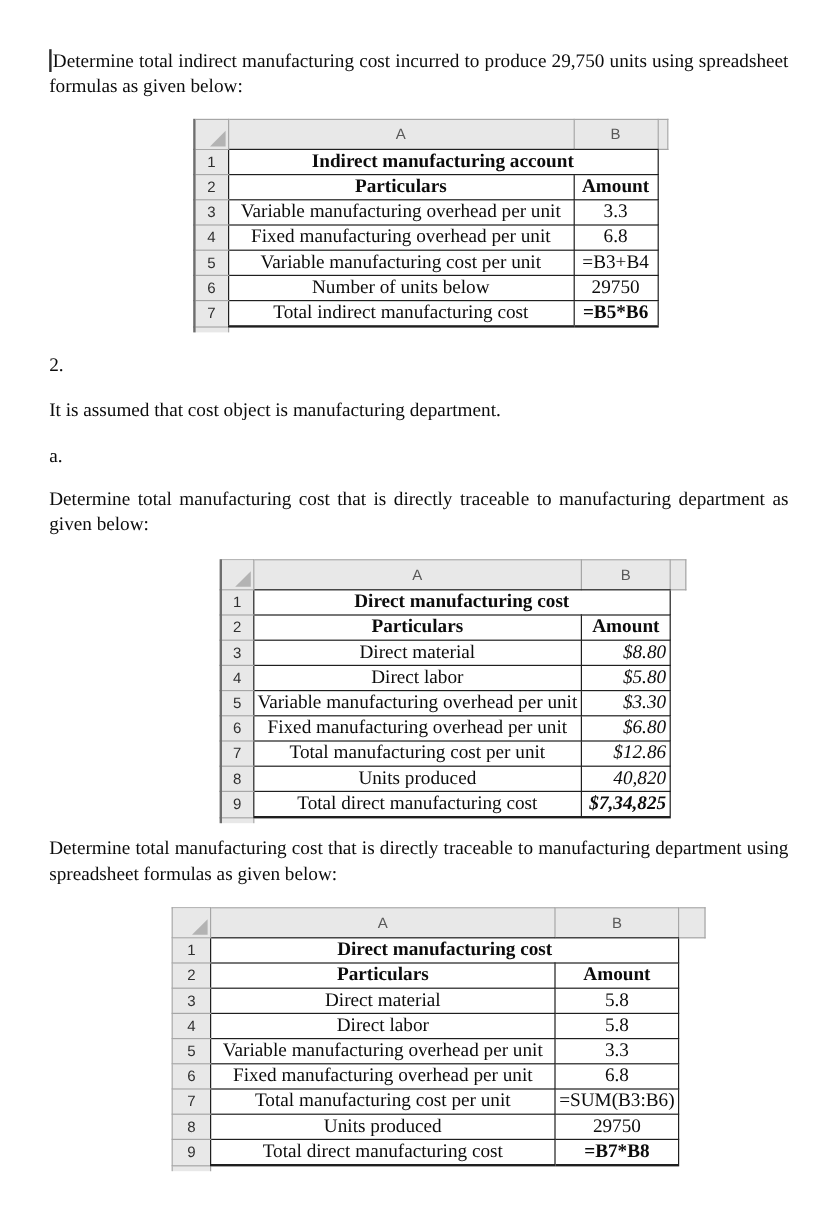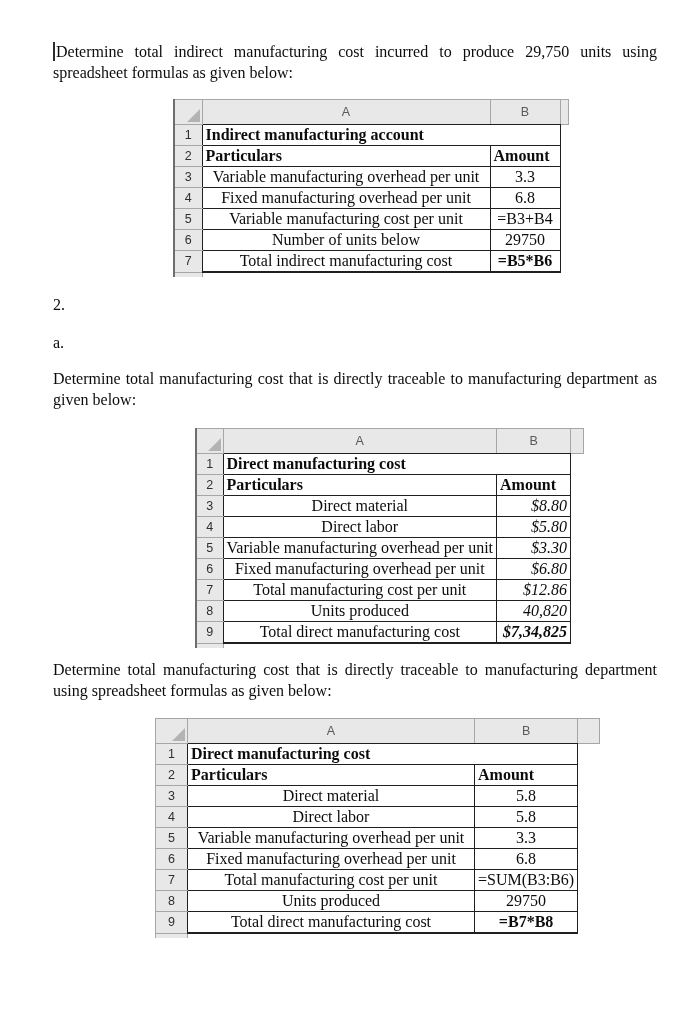--- a/index.html
+++ b/index.html
@@ -4,21 +4,21 @@
 <style>
   * { box-sizing: border-box; }
   html, body { margin: 0; padding: 0; }
   body {
     width: 695px; height: 1024px;
     background: #ffffff;
     font-family: "Liberation Serif", serif;
     font-size: 16px; color: #0c0c0c;
     overflow: hidden;
   }
-  .content { padding: 41px 38px 0 41px; margin-left: 12px; }
+  .content { padding: 41px 38px 0 41px; }
 
   p { margin: 0; line-height: 21px; }
   .justify { text-align: justify; }
 
   .caret {
     display: inline-block; width: 0; height: 19px;
     border-left: 2px solid #2b2b2b;
     margin-right: 1px; vertical-align: -4px;
   }
 
@@ -61,21 +61,21 @@
   }
 
   
   .xl td.cell {
     border: 1px solid #1f1f1f;
     height: 21px; line-height: 20px;
     padding: 0 3px;
     white-space: nowrap; overflow: hidden;
     text-align: center;
   }
-  .xl td.title, .xl td.chead { font-weight: bold; text-align: left; }
+  .xl td.title, .xl td.chead { font-weight: bold; text-align: center; }
   .xl td.bold { font-weight: bold; }
   .xl tr.last td.cell { border-bottom-width: 2px; }
   .xl td.spill { overflow: visible; }
   .xl.amt-right td.cellb { text-align: right; font-style: italic; }
 
   
   .xl td.void { border: none; background: #ffffff; }
   .xl tr.stub td { height: 5px; border: none; background: #ffffff; }
   .xl tr.stub td.stubnum {
     background: #e8e8e8;
@@ -163,20 +163,21 @@
         <td class="stubnum"></td>
         <td class="void"></td>
         <td class="void"></td>
         <td class="void"></td>
       </tr>
     </tbody>
   </table>
 
   <p id="item2">2.</p>
 
+  <p id="p2">It is assumed that cost object is manufacturing department.</p>
 
   <p id="itemA">a.</p>
 
   <p class="justify" id="p3">Determine total manufacturing cost that is directly traceable to manufacturing department as given below:</p>
 
   <table class="xl leftline amt-right" id="sheet2">
     <colgroup>
         <col style="width:27px">
         <col style="width:242px">
         <col style="width:74px">

